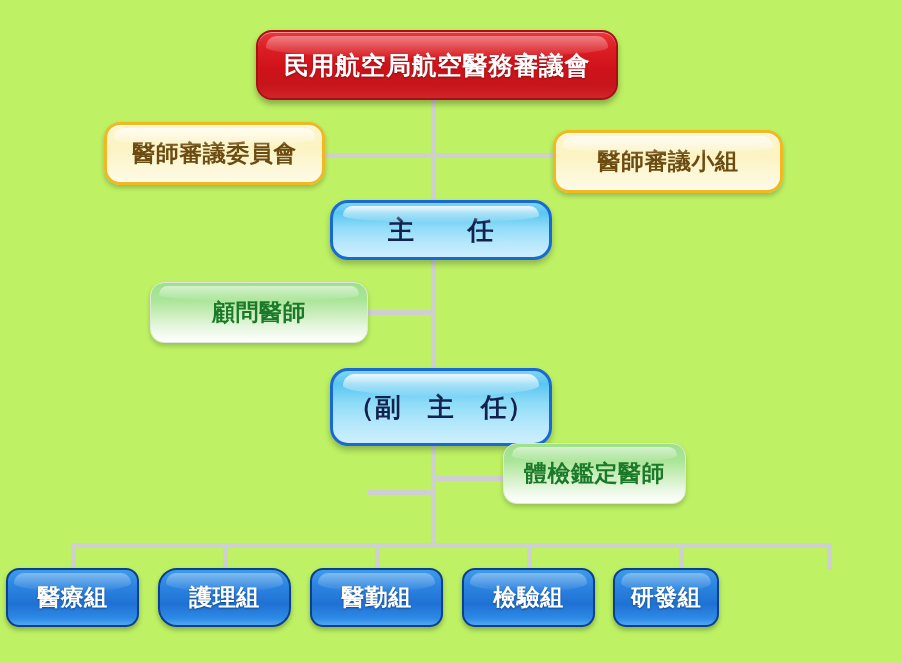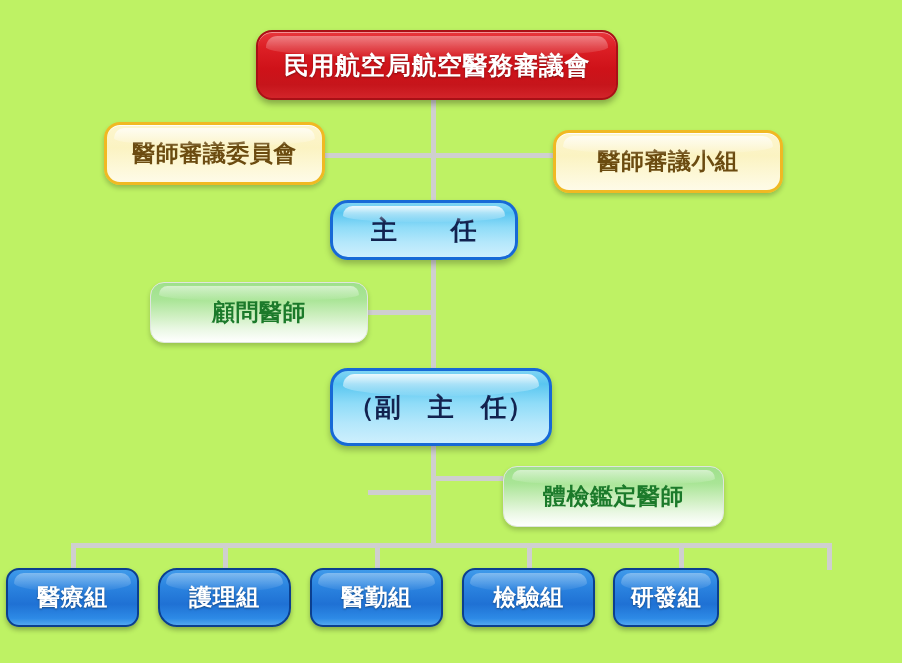--- a/index.html
+++ b/index.html
@@ -167,28 +167,28 @@
   <div class="line line-v" style="left:527px; top:543px; height:27px;"></div>
   <div class="line line-v" style="left:679px; top:543px; height:27px;"></div>
   <div class="line line-v" style="left:827px; top:543px; height:27px;"></div>
 
   <div class="node node-red" style="left:256px; top:30px; width:362px; height:70px;">民用航空局航空醫務審議會</div>
 
   <div class="node node-yellow" style="left:104px; top:122px; width:221px; height:63px;">醫師審議委員會</div>
 
   <div class="node node-yellow" style="left:553px; top:122px; width:230px; height:63px;margin-top:8px;">醫師審議小組</div>
 
-  <div class="node node-lightblue" style="left:330px; top:200px; width:188px; height:60px;">主　　任</div>
+  <div class="node node-lightblue" style="left:330px; top:200px; width:222px; height:60px;">主　　任</div>
 
   <div class="node node-green" style="left:150px; top:282px; width:218px; height:61px;">顧問醫師</div>
 
   <div class="node node-lightblue" style="left:330px; top:368px; width:222px; height:78px;">（副　主　任）</div>
 
 
-  <div class="node node-green" style="left:503px; top:466px; width:221px; height:61px;">體檢鑑定醫師</div>
+  <div class="node node-green" style="left:503px; top:443px; width:183px; height:61px;">體檢鑑定醫師</div>
 
   <div class="node node-blue" style="left:6px; top:568px; width:133px; height:59px;">醫療組</div>
 
   <div class="node node-blue" style="left:158px; top:568px; width:133px; height:59px;border-radius:19px;">護理組</div>
 
   <div class="node node-blue" style="left:310px; top:568px; width:133px; height:59px;">醫勤組</div>
 
   <div class="node node-blue" style="left:462px; top:568px; width:133px; height:59px;">檢驗組</div>
 
   <div class="node node-blue" style="left:613px; top:568px; width:106px; height:59px;">研發組</div>

